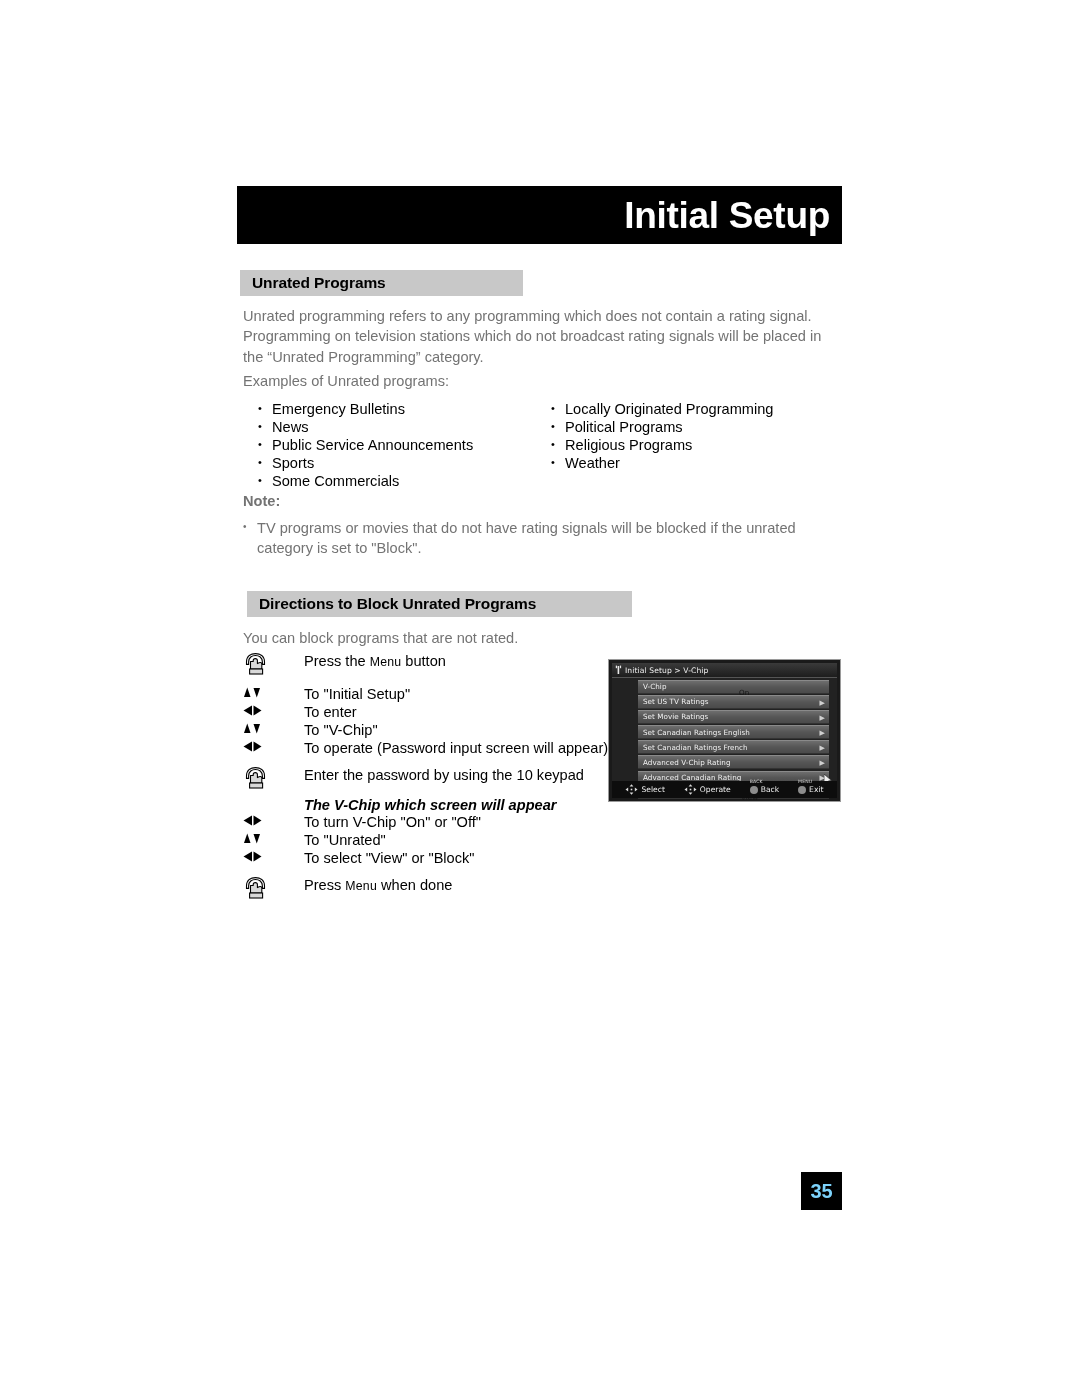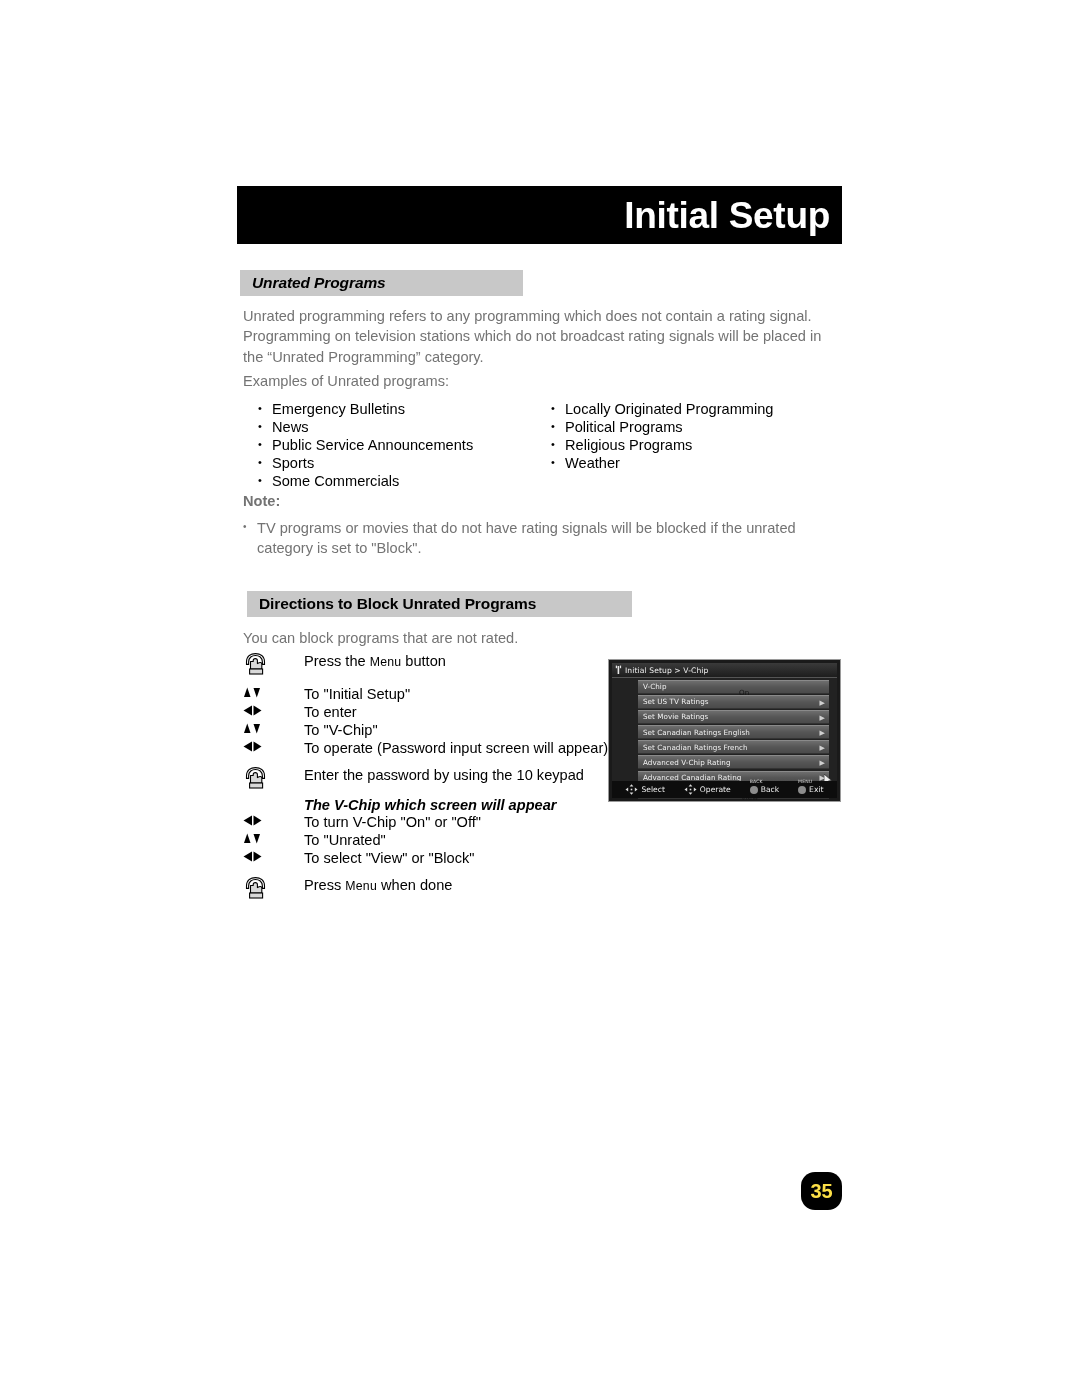--- a/index.html
+++ b/index.html
@@ -54,21 +54,20 @@
     font-size: 15.5px;
     font-weight: bold;
     padding-left: 12px;
     letter-spacing: -0.1px;
   }
   #bar-unrated {
     left: 240px;
     top: 270px;
     width: 283px;
     height: 26px;
-    font-style: italic;
   }
   #bar-directions {
     left: 240px;
     top: 591px;
     width: 385px;
     height: 26px;
     margin-left: 7px;
   }
 
   
@@ -342,27 +341,26 @@
   }
 
   
   .page-number {
     position: absolute;
     left: 801px;
     top: 1172px;
     width: 41px;
     height: 38px;
     background: #000000;
-    color: #fde047;
+    color: #7dd3fc;
     font-size: 20px;
     font-weight: bold;
     display: flex;
     align-items: center;
     justify-content: center;
-    border-radius: 14px;
   }
 </style>
 </head>
 <body>
 
 <div class="page">
 
   <div class="header-bar">
     <div class="header-title">Initial Setup</div>
   </div>

